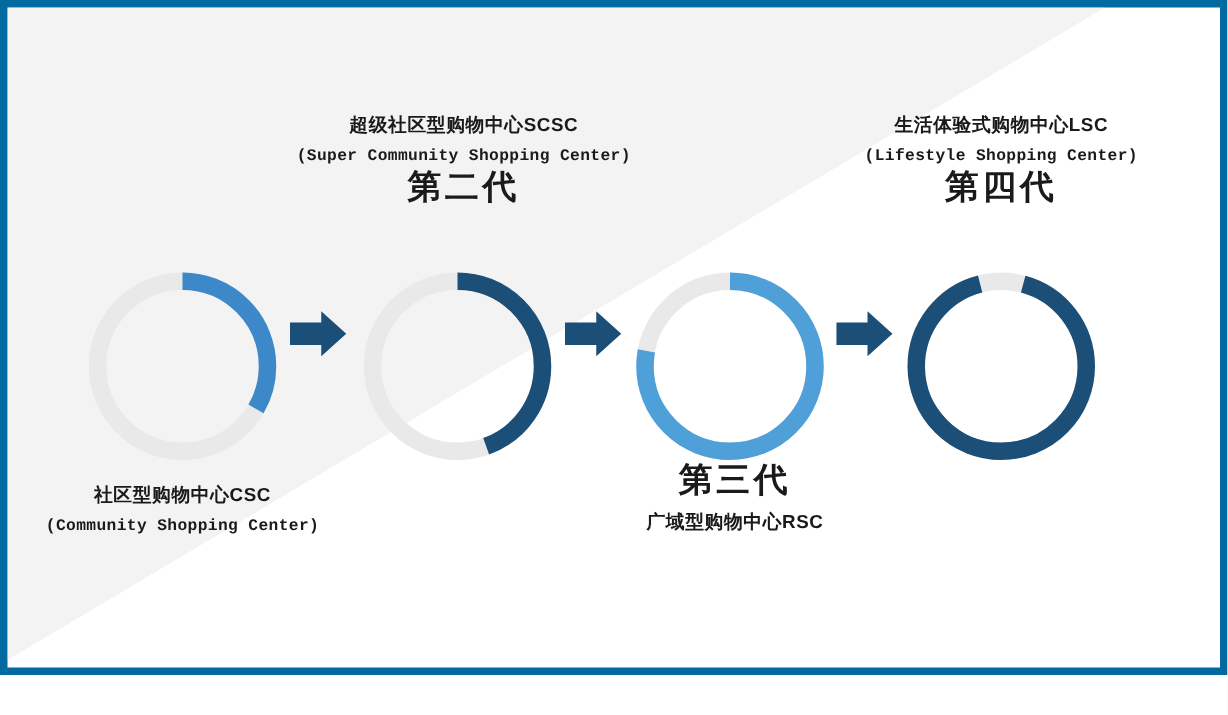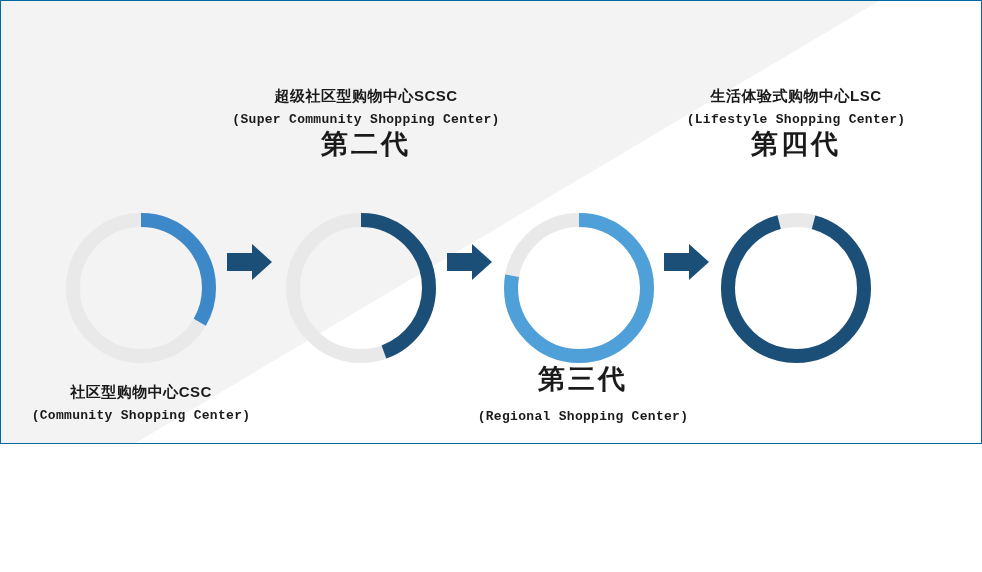--- a/index.html
+++ b/index.html
@@ -1,18 +1,18 @@
 <!DOCTYPE html>
 <html><head>
 <meta charset="utf-8">
 <style>
   html,body{margin:0;padding:0;background:#ffffff;}
   #canvas{
-    position:relative;width:982px;height:444px;background:#ffffff;overflow:hidden;
-    border:1px solid #0369a1;box-sizing:border-box;
+    position:relative;width:982px;height:540px;background:#ffffff;overflow:hidden;
+    border:6px solid #0369a1;box-sizing:border-box;
     font-family:"Liberation Sans","DejaVu Sans",sans-serif;color:#1a1a1a;
   }
   .wedge{position:absolute;left:0;top:0;width:100%;height:100%;
     clip-path:polygon(0 0, 878px 0, 0 522px);}
   .stage-ring{position:absolute;width:160px;height:160px;}
   .ring-track,.ring-arc{fill:none;stroke-width:14;}
   .arrow{position:absolute;width:46px;height:38px;}
   .label-block{position:absolute;display:flex;flex-direction:column;align-items:center;
     text-align:center;color:#1a1a1a;}
   .name-cn{font-size:15px;font-weight:700;letter-spacing:0.5px;line-height:20px;}
@@ -88,16 +88,16 @@
     <div class="gen">第四代</div>
   </div>
 
   <div class="label-block bottom" style="left:-30px;top:381px;width:340px">
     <div class="name-cn">社区型购物中心CSC</div>
     <div class="name-en">(Community Shopping Center)</div>
   </div>
 
   <div class="label-block bottom" style="left:412px;top:363px;width:340px">
     <div class="gen">第三代</div>
-    <div class="name-en">(Regional Shopping Center)</div>
+    <div class="name-cn">广域型购物中心RSC</div>
   </div>
 
 </div>
 
 </body></html>

